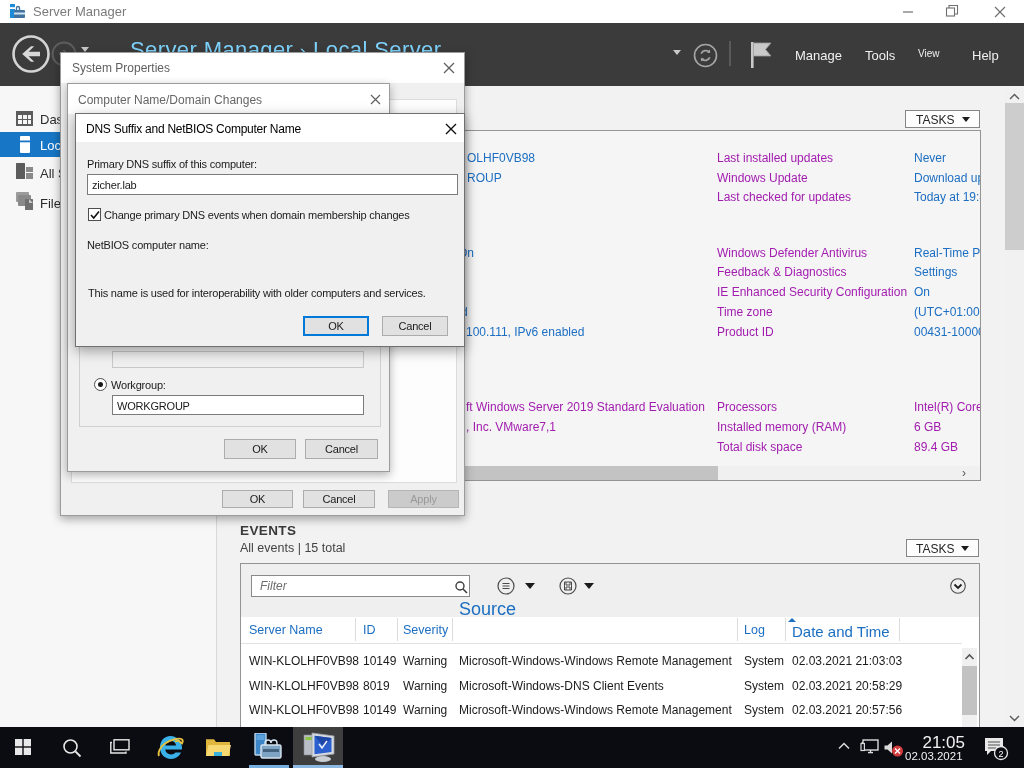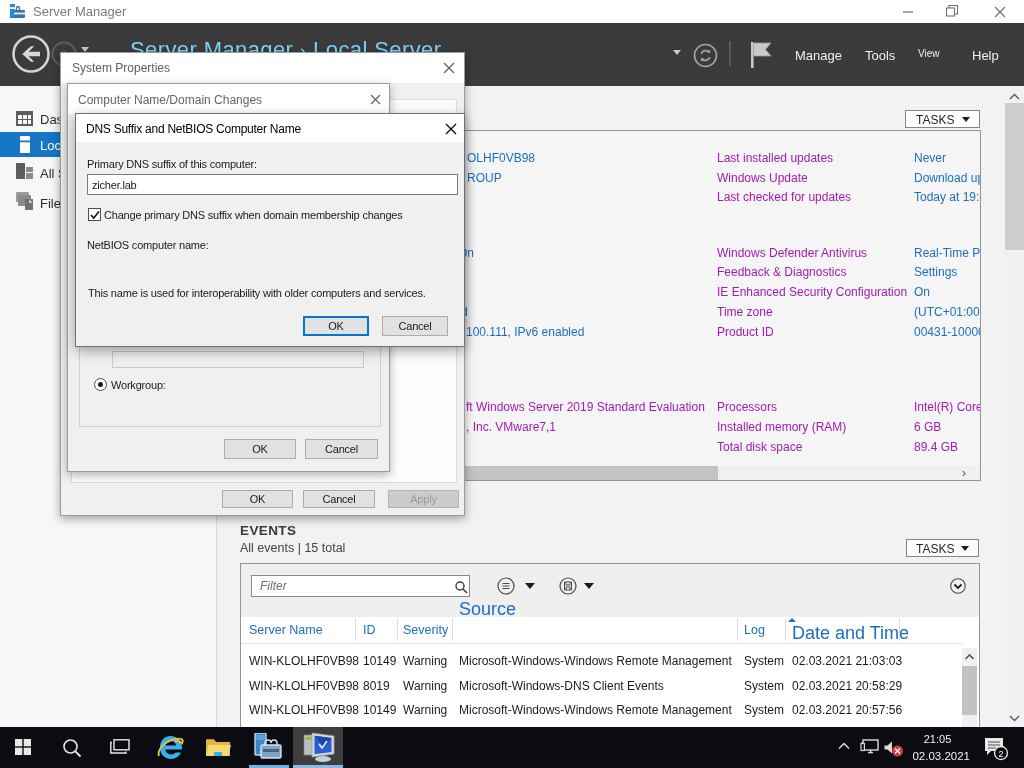--- a/index.html
+++ b/index.html
@@ -179,21 +179,21 @@
 <svg class="abs" style="left:950px;top:578px" width="16" height="16" viewBox="0 0 16 16">
   <circle cx="8" cy="8" r="7.3" fill="none" stroke="#4a4a4a" stroke-width="1.1"></circle>
   <path d="M4.5 6.5 L8 10 L11.5 6.5" fill="none" stroke="#1b1b1b" stroke-width="1.8"></path>
 </svg>
 
 <div class="abs link" style="left:249px;top:623px;font-size:12.5px">Server Name</div>
 <div class="abs link" style="left:363px;top:623px;font-size:12.5px">ID</div>
 <div class="abs link" style="left:403px;top:623px;font-size:12.5px">Severity</div>
 <div class="abs link" style="left:459px;top:599px;font-size:18px">Source</div>
 <div class="abs link" style="left:744px;top:623px;font-size:12.5px">Log</div>
-<div class="abs link" style="left:792px;top:623px;font-size:18px">Date and Time</div>
+<div class="abs link" style="left:792px;top:623px;font-size:15px">Date and Time</div>
 <div class="abs" style="left:788px;top:618px;width:0;height:0;border-left:4px solid transparent;border-right:4px solid transparent;border-bottom:4px solid #1b6ec2"></div>
 <div class="abs" style="left:355px;top:618px;width:1px;height:23px;background:#dcdcdc"></div>
 <div class="abs" style="left:397px;top:618px;width:1px;height:23px;background:#dcdcdc"></div>
 <div class="abs" style="left:452px;top:618px;width:1px;height:23px;background:#dcdcdc"></div>
 <div class="abs" style="left:737px;top:618px;width:1px;height:23px;background:#dcdcdc"></div>
 <div class="abs" style="left:785px;top:618px;width:1px;height:23px;background:#dcdcdc"></div>
 <div class="abs" style="left:899px;top:618px;width:1px;height:23px;background:#dcdcdc"></div>
 <div class="abs" style="left:241px;top:643px;width:721px;height:1px;background:#e2e2e2"></div>
 
 <div class="abs" style="left:0;top:0;font-size:12px;color:#1b1b1b">
@@ -293,22 +293,22 @@
   <line x1="11.5" y1="12" x2="11.5" y2="14.6" stroke="#dadada" stroke-width="1.4"></line>
   <rect x="1" y="4.5" width="5" height="9" fill="#0b0b12"></rect>
   <rect x="2" y="5.5" width="3.4" height="7" fill="none" stroke="#dadada" stroke-width="1.2"></rect>
   <rect x="2.6" y="4" width="2" height="2" fill="#dadada"></rect>
 </svg>
 <svg class="abs" style="left:883px;top:739px" width="22" height="19" viewBox="0 0 22 19">
   <path d="M1.5 6.5 L4.5 6.5 L9 2.5 L9 14.5 L4.5 10.5 L1.5 10.5 Z" fill="#dadada"></path>
   <circle cx="14.5" cy="12" r="5.5" fill="#d23b3b"></circle>
   <path d="M12 9.5 L17 14.5 M17 9.5 L12 14.5" stroke="#fff" stroke-width="1.4"></path>
 </svg>
-<div class="abs" style="left:910px;top:733px;width:55px;height:12px;font-size:11px;color:#f2f2f2;text-align:center">21:05</div>
-<div class="abs" style="left:905px;top:750px;width:65px;height:12px;font-size:11.5px;color:#f2f2f2;text-align:right">02.03.2021</div>
+<div class="abs" style="left:910px;top:733px;width:55px;height:12px;font-size:17px;color:#f2f2f2;text-align:right">21:05</div>
+<div class="abs" style="left:905px;top:750px;width:65px;height:12px;font-size:11.5px;color:#f2f2f2;text-align:left">02.03.2021</div>
 <svg class="abs" style="left:983px;top:736px" width="26" height="25" viewBox="0 0 26 25">
   <path d="M2 2 L20 2 L20 15 L8 15 L4 19 L4 15 L2 15 Z" fill="#e8e8e8"></path>
   <line x1="5" y1="6" x2="17" y2="6" stroke="#6a6a6a" stroke-width="1.2"></line>
   <line x1="5" y1="9" x2="17" y2="9" stroke="#6a6a6a" stroke-width="1.2"></line>
   <line x1="5" y1="12" x2="13" y2="12" stroke="#6a6a6a" stroke-width="1.2"></line>
   <circle cx="18" cy="17" r="6.5" fill="#0b0b12" stroke="#e8e8e8" stroke-width="1.3"></circle>
   <text x="18" y="21" font-size="9" fill="#fff" text-anchor="middle" font-family="Liberation Sans">2</text>
 </svg>
 
 <div class="abs" style="left:60px;top:52px;width:405px;height:464px;background:#f0f0f0;border:1px solid #9b9b9b;box-shadow:0 3px 9px rgba(0,0,0,0.35)">
@@ -329,36 +329,39 @@
   <svg class="abs" style="left:301px;top:9px" width="13" height="13" viewBox="0 0 13 13">
       <path d="M2 2 L11 11 M11 2 L2 11" stroke="#606060" stroke-width="1.2"></path>
     </svg>
 
   <div class="abs" style="left:11px;top:171px;width:302px;height:172px;border:1px solid #d0d0d0"></div>
   <div class="abs" style="left:44px;top:267px;width:252px;height:17px;background:#efefef;border:1px solid #c8c8c8"></div>
 
   <div class="abs" style="left:26px;top:294px;width:13px;height:13px;border-radius:50%;border:1px solid #4e4e4e;background:#fff"></div>
   <div class="abs" style="left:30px;top:298px;width:5px;height:5px;border-radius:50%;background:#1a1a1a"></div>
   <div class="abs dtx" style="left:43px;top:295px">Workgroup:</div>
+  <div class="abs" style="left:44px;top:311px;width:252px;height:20px;background:#fff;border:1px solid #7b7b7b">
+    <div class="abs dtx" style="left:4px;top:4px">WORKGROUP</div>
+  </div>
   <div class="abs dtx" style="left:156px;top:355px;width:72px;height:20px;background:#e1e1e1;border:1px solid #acacac;text-align:center;line-height:18px">OK</div>
   <div class="abs dtx" style="left:237px;top:355px;width:73px;height:20px;background:#e1e1e1;border:1px solid #acacac;text-align:center;line-height:18px">Cancel</div>
 </div>
 
 <div class="abs" style="left:75px;top:113px;width:390px;height:234px;background:#f0f0f0;border:1px solid #707070;box-shadow:0 4px 12px rgba(0,0,0,0.35)">
   <div class="abs" style="left:0;top:0;width:388px;height:28px;background:#ffffff"></div>
   <div class="abs" style="left:10px;top:8px;font-size:12px;letter-spacing:-0.25px;color:#000">DNS Suffix and NetBIOS Computer Name</div>
   <svg class="abs" style="left:368px;top:8px" width="14" height="14" viewBox="0 0 14 14">
       <path d="M2 2 L12 12 M12 2 L2 12" stroke="#111" stroke-width="1.4"></path>
     </svg>
   <div class="abs dtx" style="left:11px;top:44px">Primary DNS suffix of this computer:</div>
   <div class="abs" style="left:11px;top:60px;width:371px;height:21px;background:#fff;border:1px solid #7b7b7b">
     <div class="abs dtx" style="left:4px;top:4px">zicher.lab</div>
   </div>
   <div class="abs" style="left:12px;top:94px;width:13px;height:13px;background:#fff;border:1px solid #4e4e4e"></div>
   <svg class="abs" style="left:13px;top:95px" width="12" height="12" viewBox="0 0 12 12">
       <path d="M2 6 L4.7 9 L10 2.5" fill="none" stroke="#111" stroke-width="1.6"></path>
     </svg>
-  <div class="abs dtx" style="left:28px;top:95px">Change primary DNS suffix when domain membership changes</div>
+  <div class="abs dtx" style="left:28px;top:95px">Change primary DNS events when domain membership changes</div>
   <div class="abs dtx" style="left:11px;top:125px">NetBIOS computer name:</div>
   <div class="abs dtx" style="left:12px;top:173px">This name is used for interoperability with older computers and services.</div>
   <div class="abs dtx" style="left:227px;top:202px;width:66px;height:20px;background:#e1e1e1;border:2px solid #0078d7;text-align:center;line-height:16px">OK</div>
   <div class="abs dtx" style="left:306px;top:202px;width:66px;height:20px;background:#e1e1e1;border:1px solid #acacac;text-align:center;line-height:18px">Cancel</div>
 </div>
 
 </body></html>

